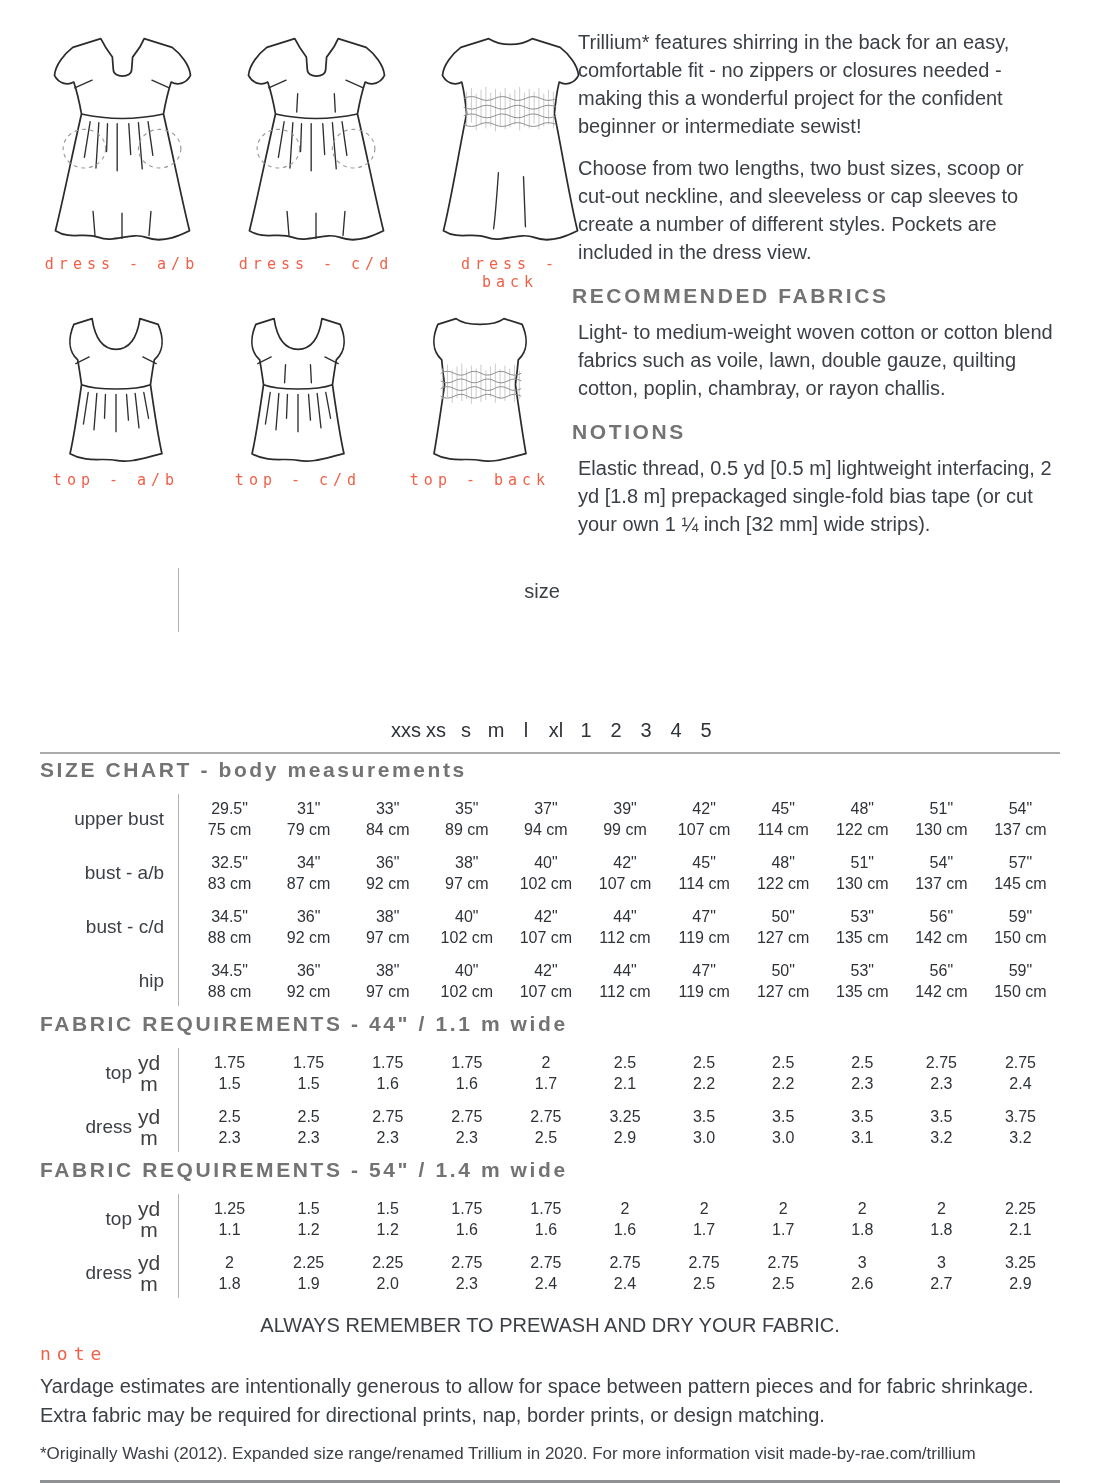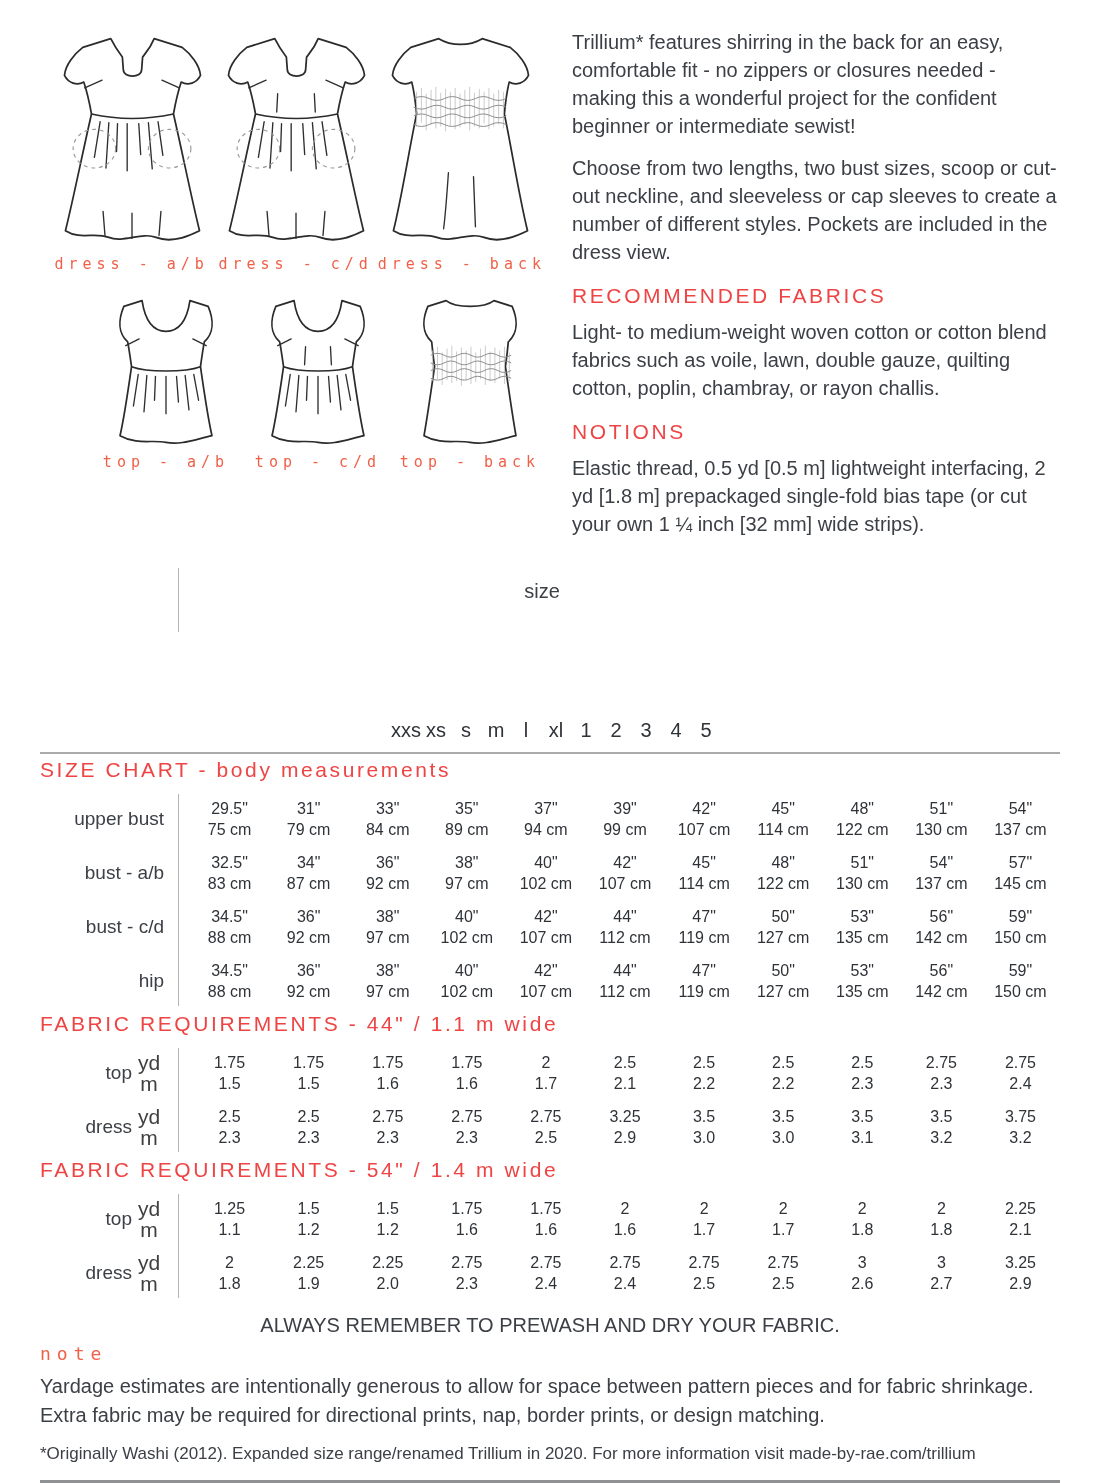--- a/index.html
+++ b/index.html
@@ -3,29 +3,29 @@
 <meta charset="utf-8">
 <style>
   * { margin:0; padding:0; box-sizing:border-box; }
   html,body { background:#fff; }
   body { font-family:"Liberation Sans", sans-serif; color:#3c4046; }
   .page { width:1100px; height:1483px; padding:0 40px; position:relative; overflow:hidden; background:#fff; }
 
   
   .top { display:flex; gap:26px; margin-top:26px; }
   .illos { width:506px; flex:0 0 506px; }
-  .illo-row { display:flex; justify-content:flex-end; }
+  .illo-row { display:flex; justify-content:flex-start;gap:30px; }
   .illo-row figure { text-align:center; }
   .illo-caption { font-family:"DejaVu Sans Mono", monospace; font-size:15px; letter-spacing:5px; color:#f05f46; margin-top:2px; display:block; }
   .illo-row.tops { margin-top:20px; }
 
   .intro { flex:1; padding-top:2px; }
-  .intro p { font-size:20px; line-height:28px; margin-bottom:14px; }
+  .intro p { font-size:20px; line-height:28px; margin-bottom:14px;margin-left:6px; }
   .intro p.last-p { margin-bottom:18px; }
-  .orange-h { color:#ef4444; font-weight:400; font-size:21px; letter-spacing:2.6px; margin:4px 0 10px 0; }
+  .orange-h { color:#737373; font-weight:700; font-size:21px; letter-spacing:2.6px; margin:4px 0 10px 0; }
 
   
   .size-header { position:relative; display:flex; align-items:center; margin-top:20px; padding:8px 0 10px 0;flex-direction:column; }
   .sh-label { flex:0 0 138px; text-align:right; padding-right:16px; font-size:20px; }
   .cells { flex:1; display:grid; grid-template-columns:repeat(11,1fr); padding-left:12px; }
   .cells .cell { text-align:center; font-size:16px; line-height:21px; color:#2f3338; }
   .size-header .cells .cell { font-size:20px; line-height:24px; }
   .vline { position:absolute; left:138px; top:-4px; height:64px; width:1px; background:#b3b3b3; }
   .rule { height:2px; background:#ababab; }
 

